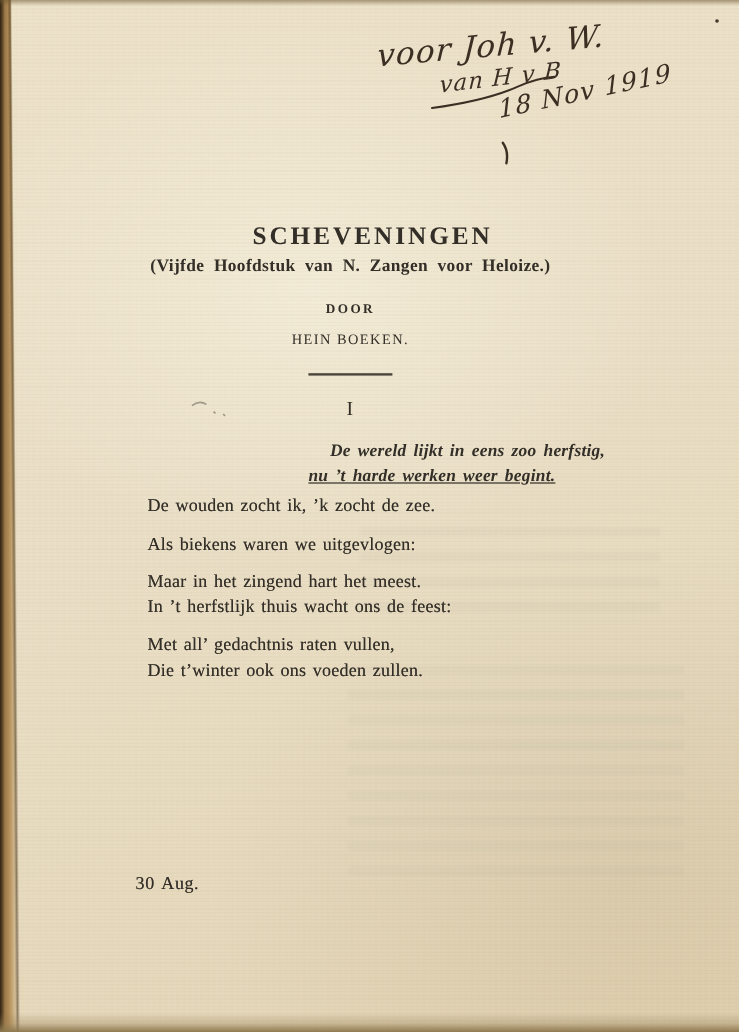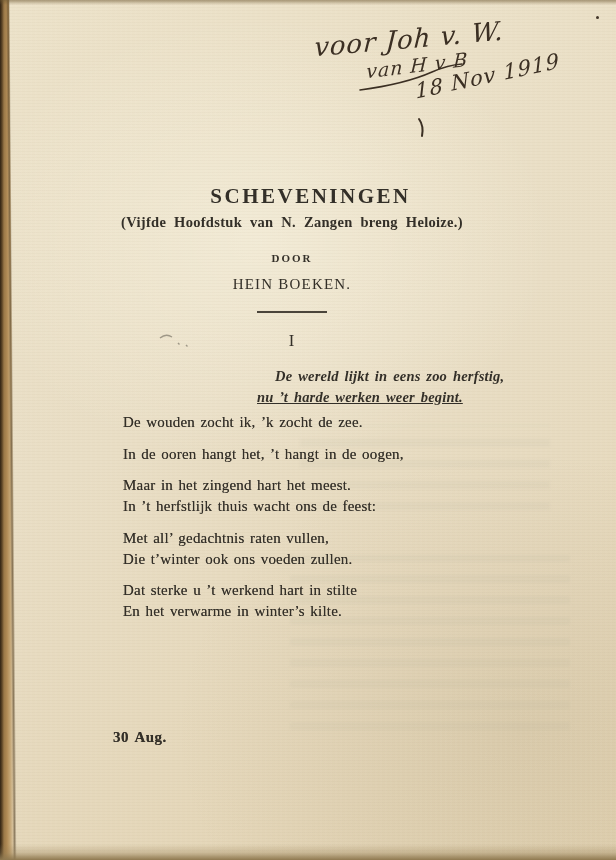--- a/index.html
+++ b/index.html
@@ -56,21 +56,21 @@
   .subtitle{
     position:absolute;left:0;right:0;top:214px;
     font-size:14.5px;font-weight:700;word-spacing:4px;letter-spacing:0.3px;
   }
   .byline{
     position:absolute;left:0;right:0;top:252px;
     font-size:11px;font-weight:700;letter-spacing:2px;
   }
   .author{
     position:absolute;left:0;right:0;top:276px;
-    font-size:15px;letter-spacing:1.2px;
+    font-size:12px;letter-spacing:1.2px;
   }
   .rule{
     position:absolute;left:50%;top:311px;width:70px;height:1.5px;
     margin-left:-35px;background:#4a443a;
   }
   .numeral{
     position:absolute;left:0;width:584px;top:331px;text-align:center;
     font-size:16.5px;letter-spacing:1px;
   }
   
@@ -83,21 +83,21 @@
   .ep-1{margin-left:257px;text-decoration:underline;}
   
   .poem{
     position:absolute;left:123px;top:412px;
     font-size:15px;line-height:21px;word-spacing:1.5px;letter-spacing:0.2px;
     text-shadow:0 0 0.4px rgba(51,47,40,0.7);
   }
   .stanza{margin:0 0 10.5px 0;}
   .date-note{
     position:absolute;left:113px;top:729px;
-    font-size:15px;font-weight:700;letter-spacing:0.5px;word-spacing:2px;
+    font-size:15px;font-weight:400;letter-spacing:0.5px;word-spacing:2px;
     text-shadow:0 0 0.4px rgba(51,47,40,0.7);
   }
   
   .ghost{position:absolute;pointer-events:none;filter:blur(1.5px);opacity:0.55;}
   .ghost-a{left:300px;top:425px;width:250px;height:85px;
     background:repeating-linear-gradient(0deg, rgba(130,140,125,0.10) 0 8px, rgba(0,0,0,0) 8px 21px);}
   .ghost-b{left:290px;top:555px;width:280px;height:175px;
     background:repeating-linear-gradient(0deg, rgba(130,140,125,0.09) 0 8px, rgba(0,0,0,0) 8px 21px);}
   .speck{position:absolute;border-radius:50%;background:#43362a;}
 </style>
@@ -131,49 +131,45 @@
 
     <g stroke="rgba(95,90,78,0.55)" fill="none" stroke-width="1.4">
       <path d="M 160 338 Q 166 333 172 337"></path>
       <path d="M 178 343 l 1.5 1.5 M 186 345 l 1.5 1.5"></path>
     </g>
   </svg>
   <div class="speck" style="left:596px;top:16px;width:3px;height:3px;"></div>
 
   <header class="masthead">
     <h1 class="title">SCHEVENINGEN</h1>
-    <div class="subtitle">(Vijfde Hoofdstuk van N. Zangen breng Heloize.)</div>
+    <div class="subtitle">(Vijfde Hoofdstuk van N. Zangen voor Heloize.)</div>
     <div class="byline">DOOR</div>
     <div class="author">HEIN BOEKEN.</div>
     <div class="rule"></div>
   </header>
 
   <div class="numeral">I</div>
 
   <div class="epigraph">
     <div class="ep-0">De wereld lijkt in eens zoo herfstig,</div>
     <div class="ep-1">nu ’t harde werken weer begint.</div>
   </div>
 
   <div class="poem">
     <div class="stanza">
       <div>De wouden zocht ik, ’k zocht de zee.</div>
     </div>
     <div class="stanza">
-      <div>In de ooren hangt het, ’t hangt in de oogen,</div>
+      <div>Als biekens waren we uitgevlogen:</div>
     </div>
     <div class="stanza">
       <div>Maar in het zingend hart het meest.</div>
       <div>In ’t herfstlijk thuis wacht ons de feest:</div>
     </div>
     <div class="stanza">
       <div>Met all’ gedachtnis raten vullen,</div>
       <div>Die t’winter ook ons voeden zullen.</div>
     </div>
-    <div class="stanza">
-      <div>Dat sterke u ’t werkend hart in stilte</div>
-      <div>En het verwarme in winter’s kilte.</div>
-    </div>
   </div>
 
   <div class="date-note">30 Aug.</div>
 
 </div>
 
 </body></html>

